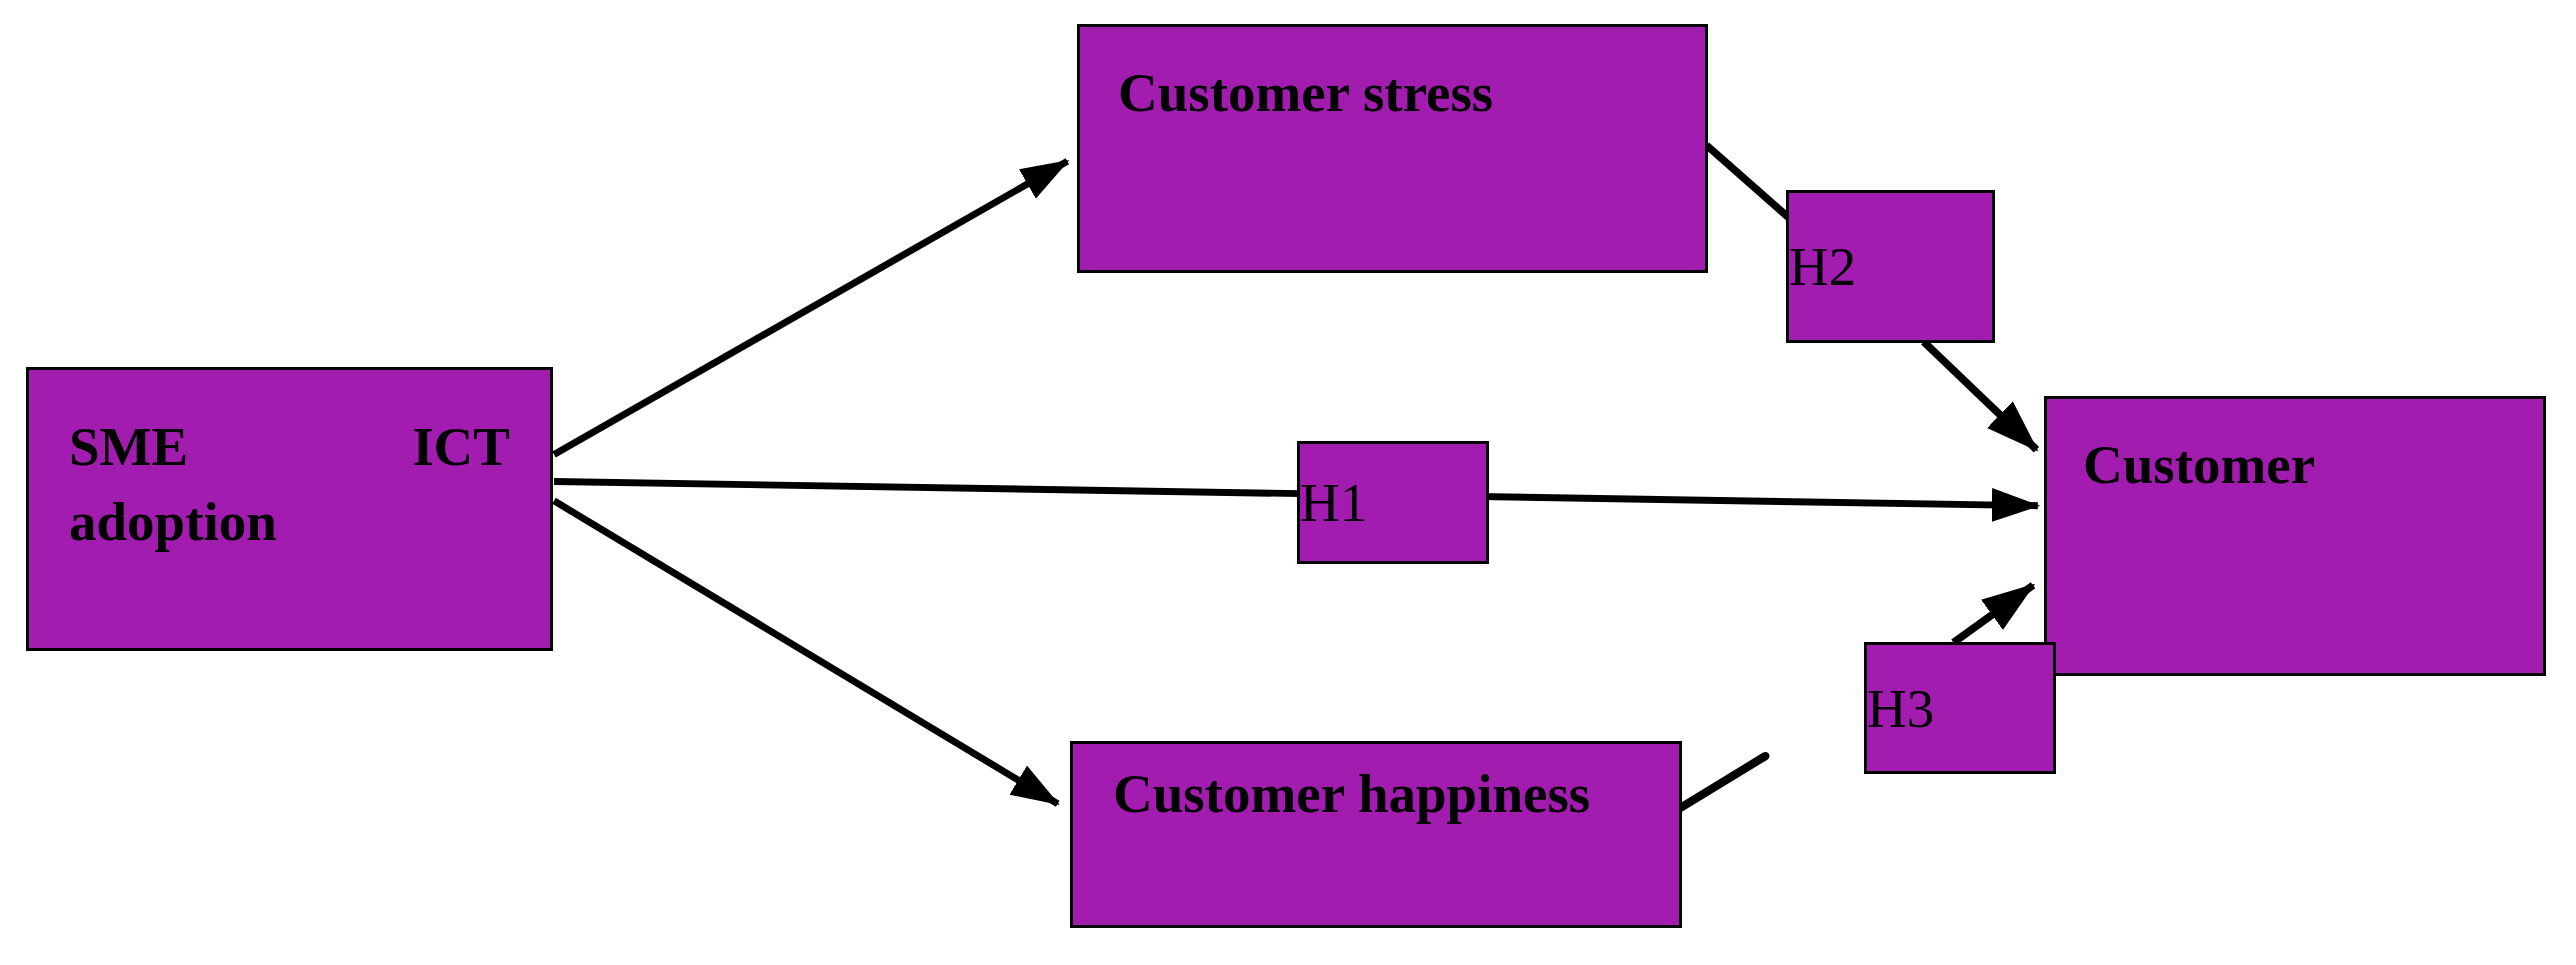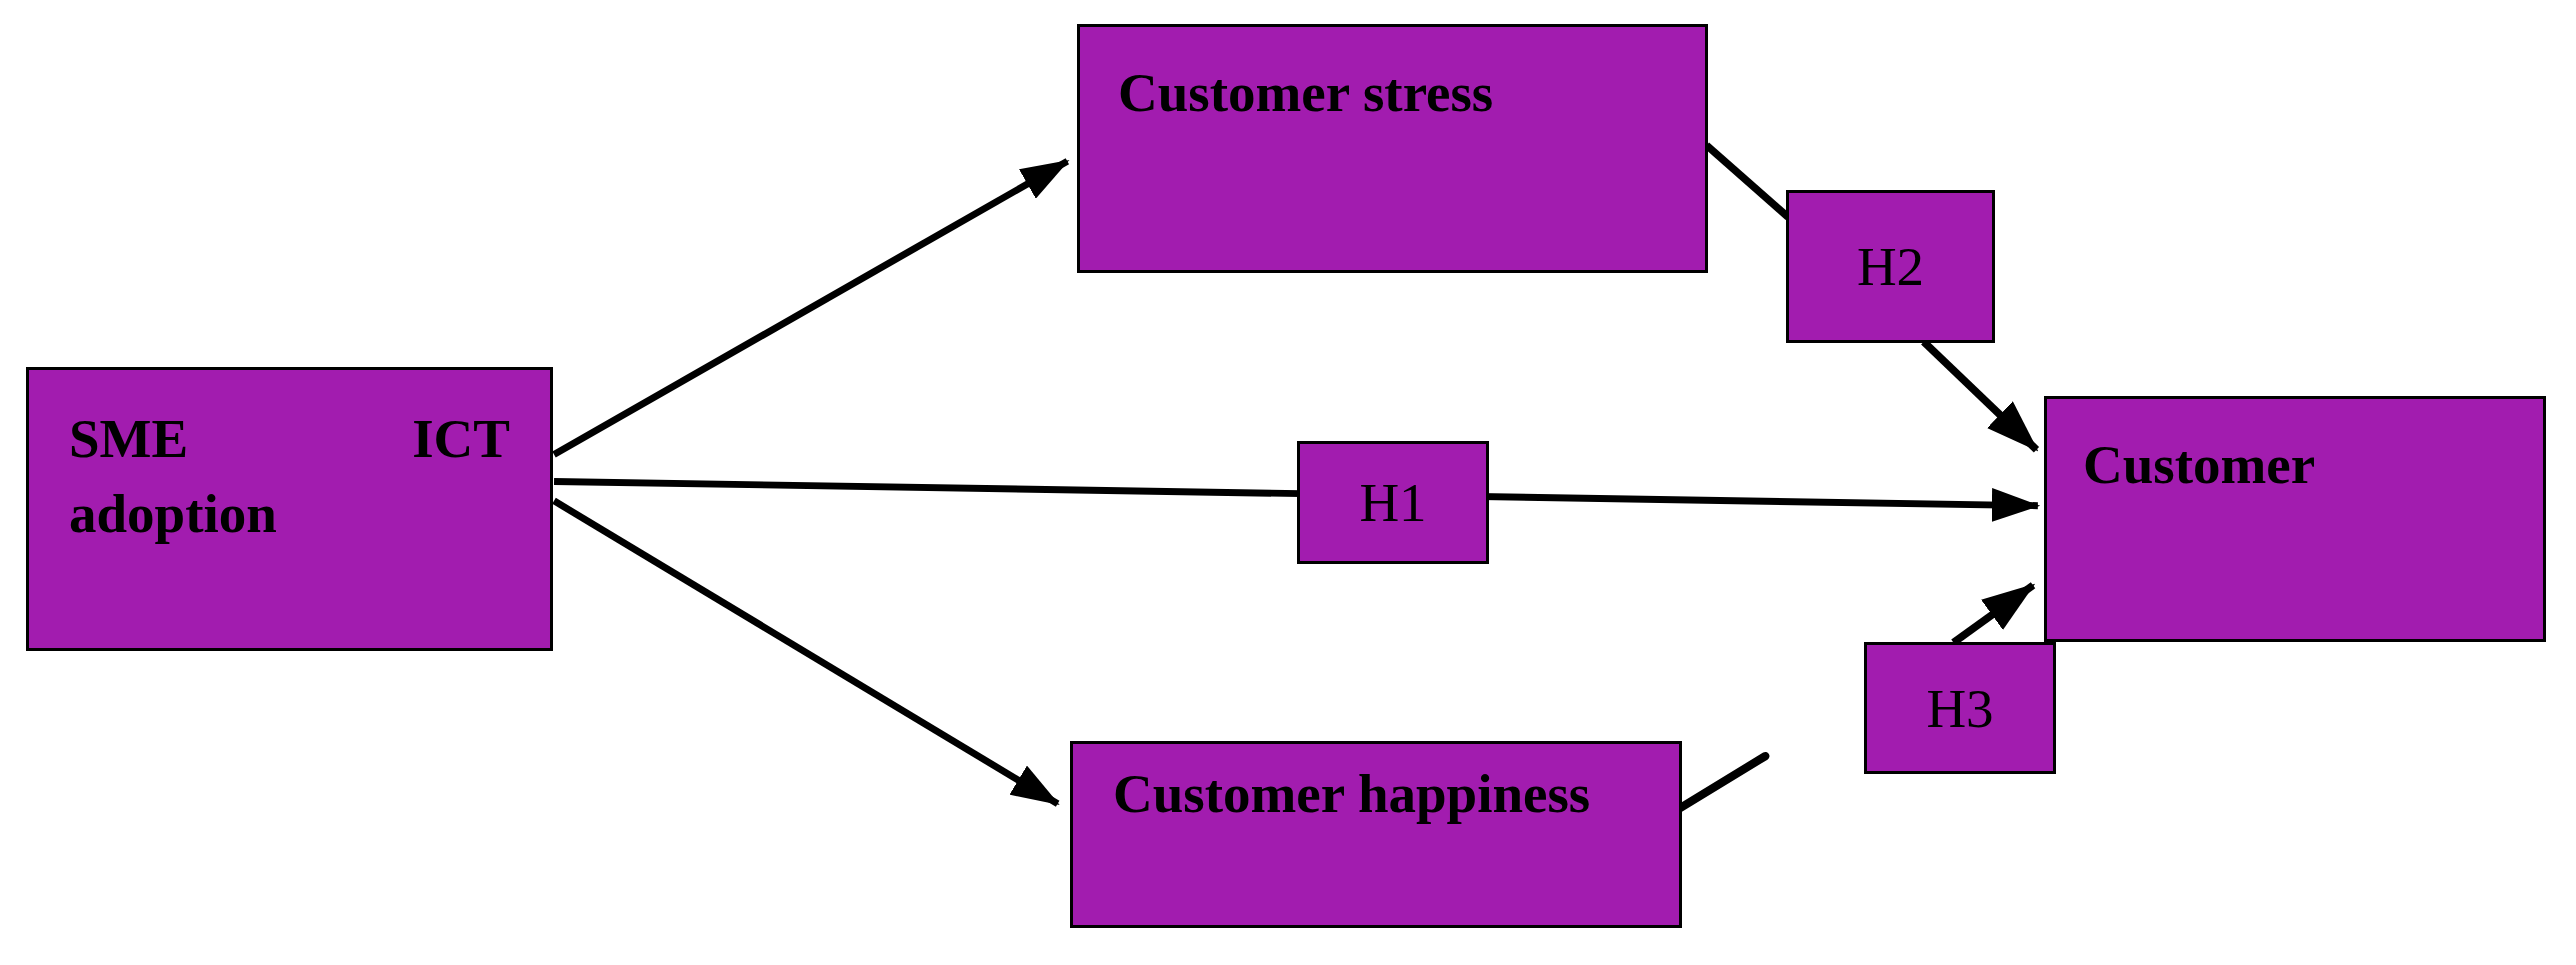--- a/index.html
+++ b/index.html
@@ -33,37 +33,36 @@
   }
   .node-label {
     font-weight: bold;
     font-size: 55px;
     line-height: 75px;
     white-space: nowrap;
   }
   .hyp {
     display: flex;
     align-items: center;
-    justify-content: center;
   }
   .hyp-label {
     font-weight: normal;
     font-size: 55px;
     white-space: nowrap;
   }
   .line-justify {
     display: flex;
     justify-content: space-between;
   }
   
-  #node-sme        { left: 26px;   top: 367px;  width: 527px; height: 284px; padding: 31px 40px; }
+  #node-sme        { left: 26px;   top: 367px;  width: 527px; height: 284px; padding: 39px 40px; }
   #node-stress     { left: 1077px; top: 24px;   width: 631px; height: 249px; padding: 28px 38px; }
   #node-h2         { left: 1786px; top: 190px;  width: 209px; height: 153px; }
   #node-h1         { left: 1262px; top: 441px;  width: 192px; height: 123px; margin-left: 35px; }
-  #node-quality    { left: 2044px; top: 396px;  width: 502px; height: 246px; padding: 28px 36px; }
+  #node-quality    { left: 2044px; top: 396px;  width: 502px; height: 280px; padding: 28px 36px; }
   #node-h3         { left: 1864px; top: 642px;  width: 192px; height: 132px; }
   #node-happiness  { left: 1070px; top: 741px; width: 612px; height: 187px; padding: 12px 40px; }
 </style>
 </head>
 <body>
 
 <div class="canvas">
 
   <svg class="edges" viewBox="0 0 3722 1395" xmlns="http://www.w3.org/2000/svg">
     <defs>

